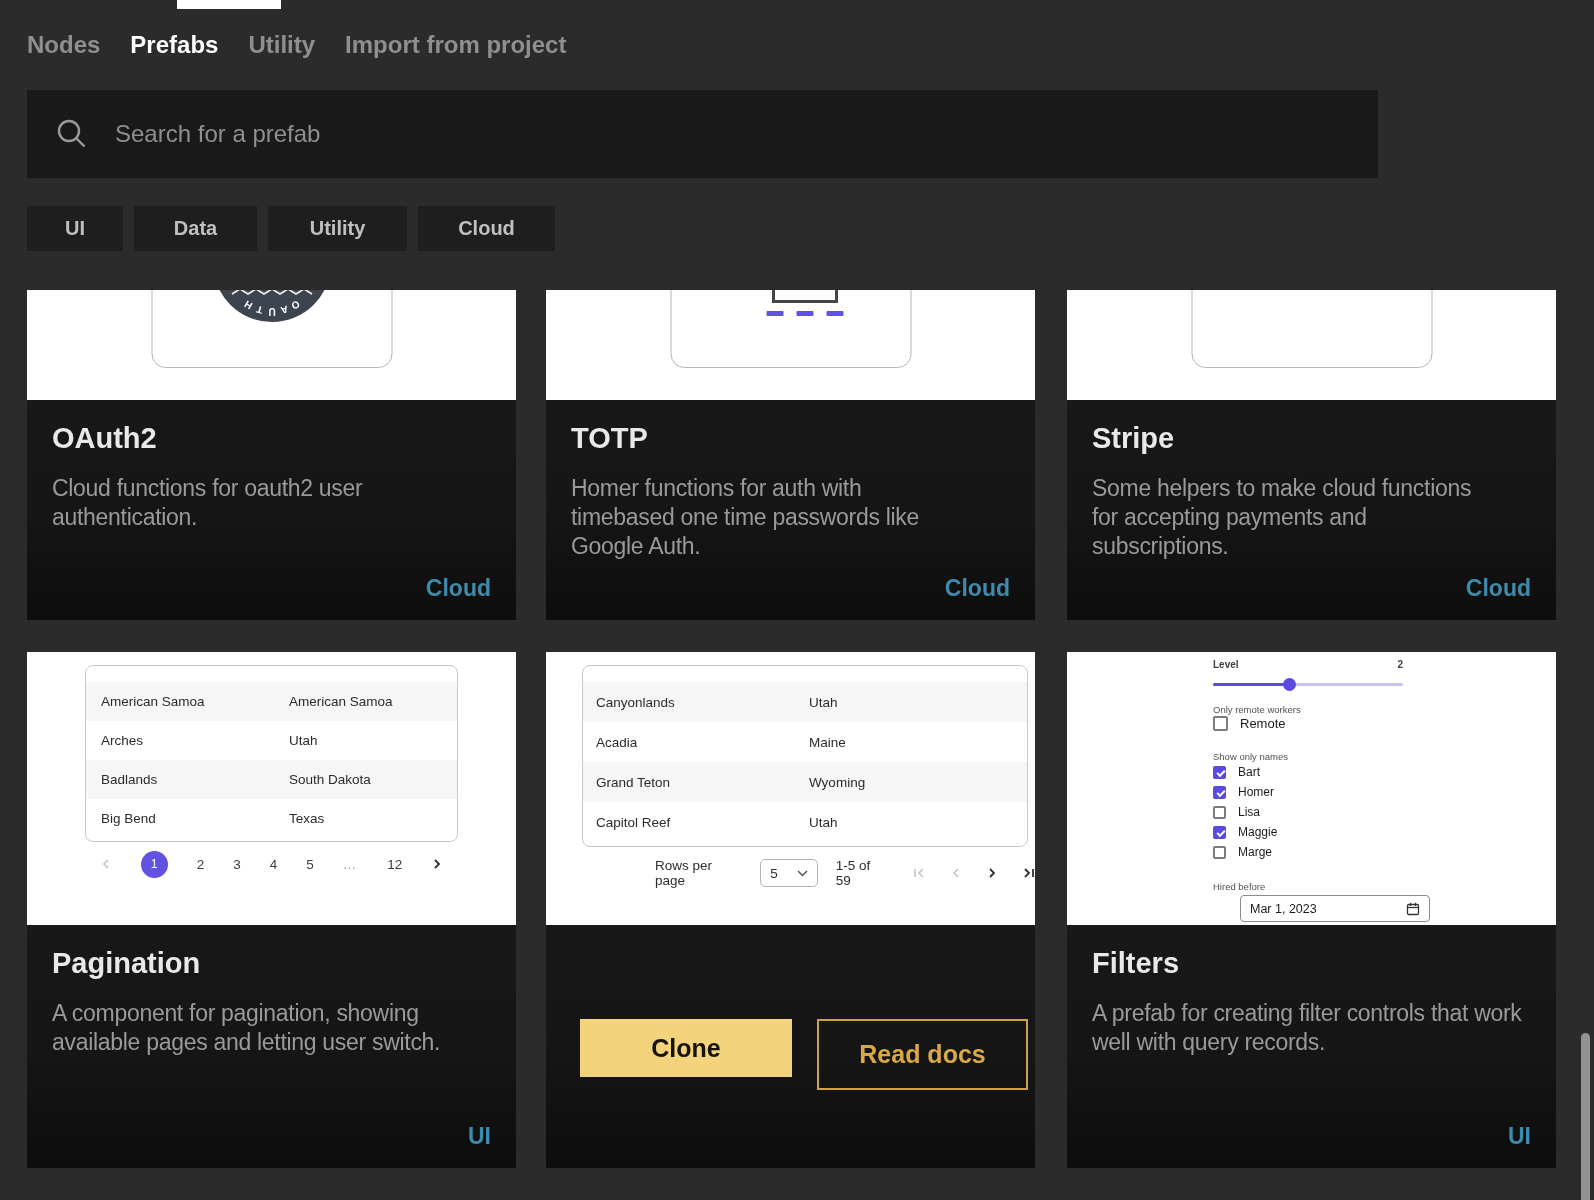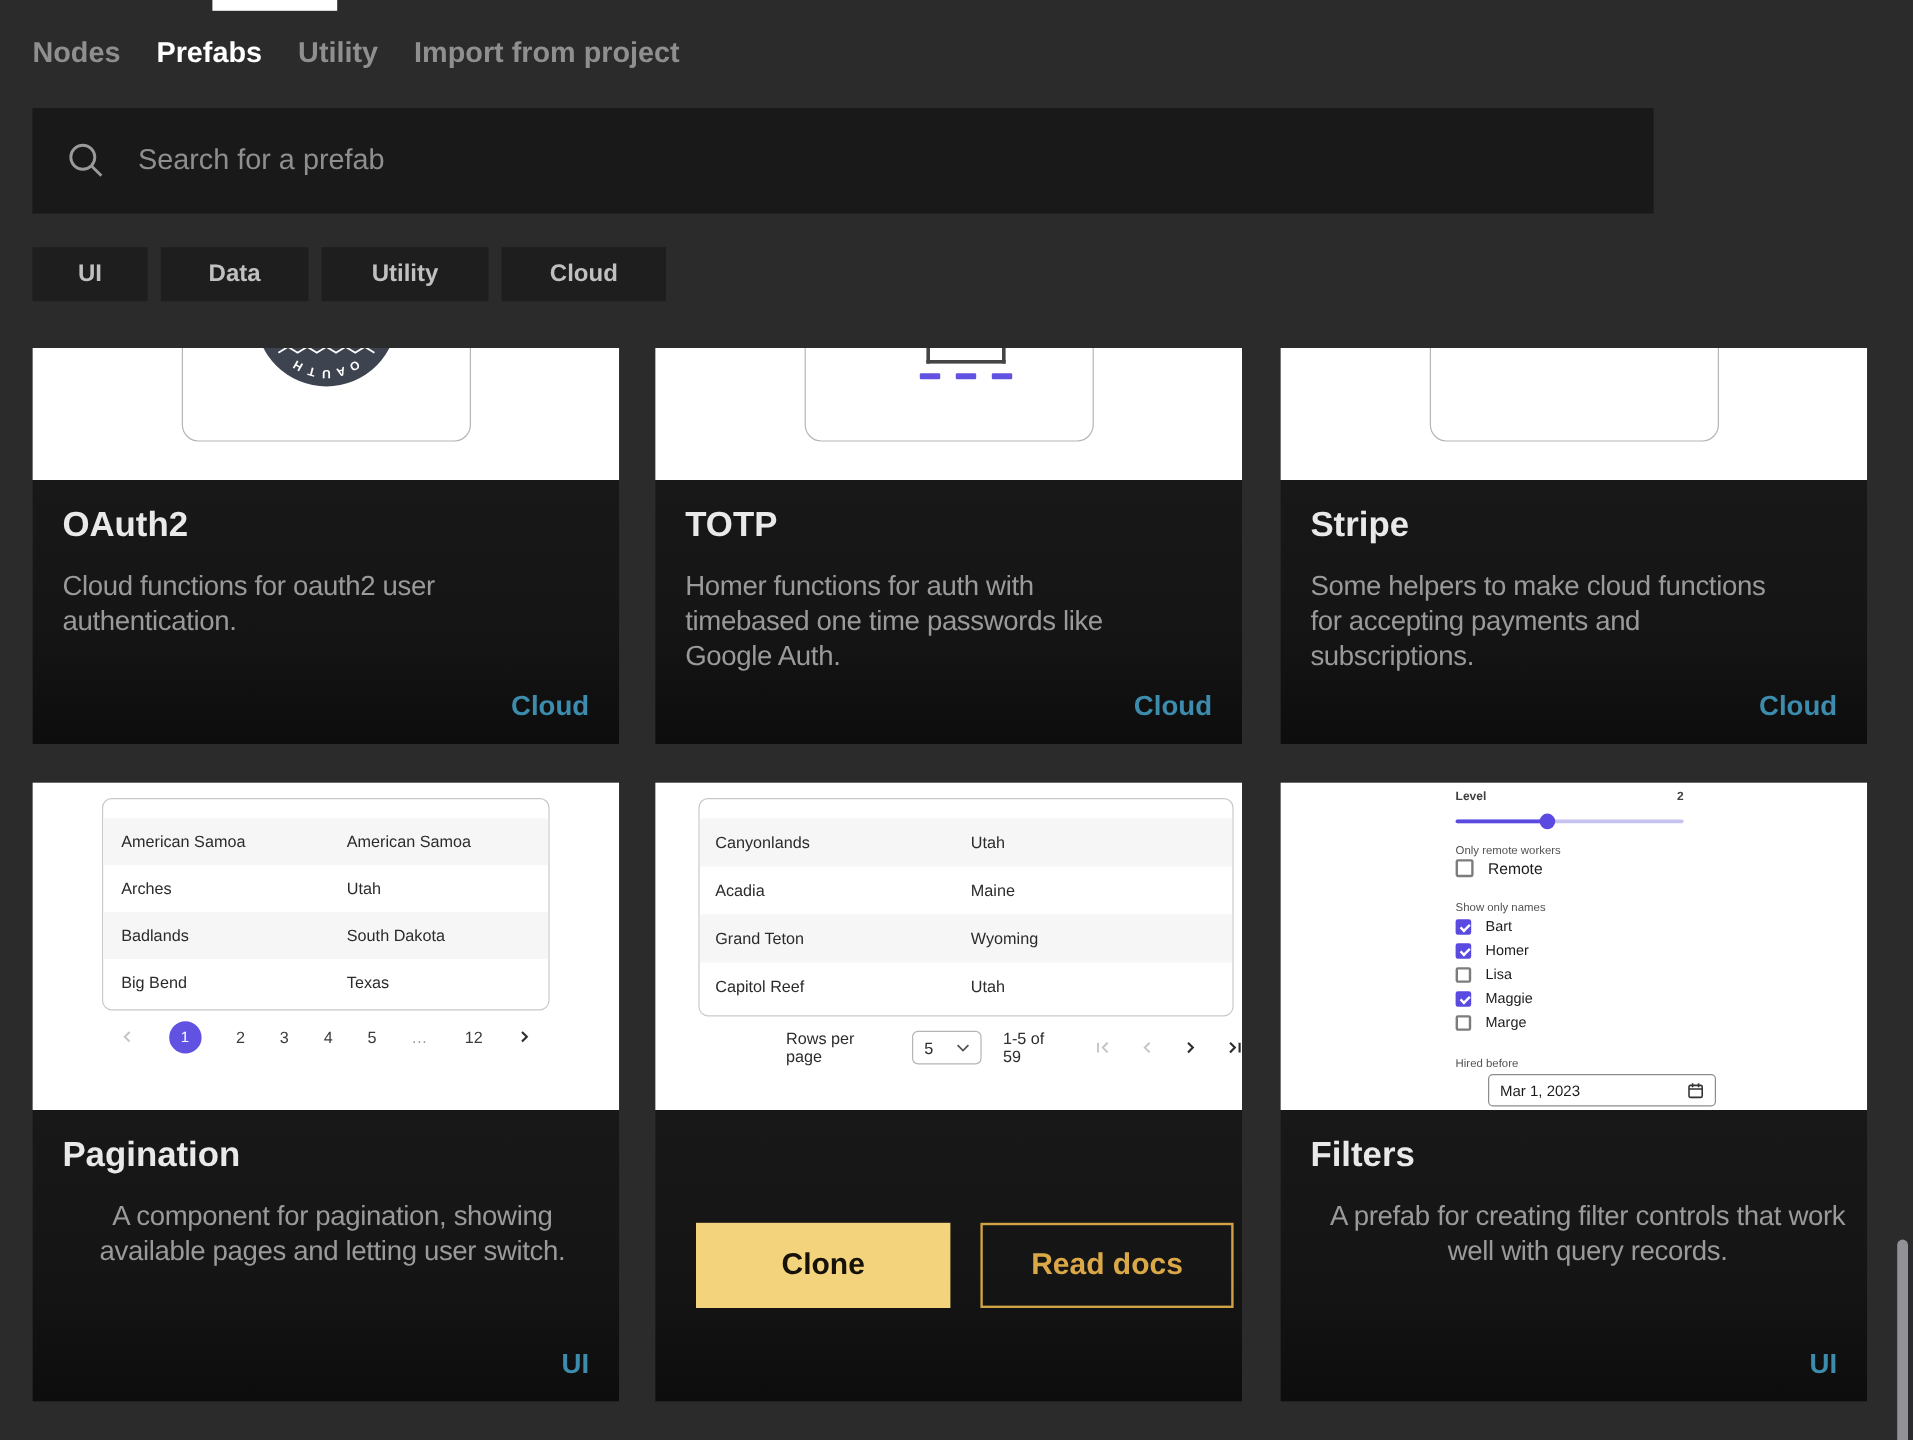--- a/index.html
+++ b/index.html
@@ -31,21 +31,21 @@
   .chip.w1{width:96px} .chip.w2{width:123px} .chip.w3{width:139px} .chip.w4{width:137px}
 
   
   .card { position:absolute; width:489px; overflow:hidden; cursor:pointer; }
   .card .preview { position:relative; background:#ffffff; overflow:hidden; }
   .row1 { top:290px; height:330px; }
   .row1 .preview { height:110px; }
   .row1 .info { height:220px; }
   .row2 { top:652px; height:516px; }
   .row2 .preview { height:273px; }
-  .row2 .info { height:243px;text-align:center; }
+  .row2 .info { height:243px; }
   .card .info { position:relative; background:linear-gradient(180deg,#181818 0%,#151515 55%,#0d0d0d 100%); }
   .title { position:absolute; left:25px; top:22px; font-size:29px; font-weight:700; color:#e9e9e9; }
   .desc  { position:absolute; left:25px; top:74px; font-size:23px; line-height:29px; color:#9a9a9a; letter-spacing:-0.3px; }
   .tag   { position:absolute; right:25px; bottom:18px; font-size:23px; font-weight:700; color:#3d8cad; }
 
   .inner-frame { position:absolute; left:50%; transform:translateX(-50%); top:-40px;
     width:241px; height:118px; border:1px solid #b5b5b5; border-radius:14px; background:#fff; }
 
   
   .oauth-wrap { position:absolute; left:50%; transform:translateX(-50%); top:0; width:124px; height:33px; overflow:hidden; }
@@ -97,21 +97,21 @@
   .cb { width:13px; height:13px; border:2px solid #7c7c7c; border-radius:2px; background:#fff; position:relative; flex:none; }
   .cb.big { width:15px; height:15px; }
   .cb.checked { background:#5b4ae0; border-color:#5b4ae0; }
   .cb.checked::after { content:""; position:absolute; left:2px; top:2.5px; width:6px; height:3px;
     border-left:2px solid #fff; border-bottom:2px solid #fff; transform:rotate(-45deg); }
   .date-field { position:absolute; left:0; top:243px; width:190px; height:27px; border:1.5px solid #8c8c8c;
     border-radius:4px; display:flex; align-items:center; justify-content:space-between; padding:0 9px;
     font-size:12.5px; color:#1c1c1c; background:#fff;margin-left:27px; }
 
   
-  .btn-clone { position:absolute; left:34px; top:94px; width:212px; height:71px; background:#f3d37b;
+  .btn-clone { position:absolute; left:34px; top:94px; width:212px; height:58px; background:#f3d37b;
     color:#171207; font-size:25px; font-weight:700; display:flex; align-items:center; justify-content:center; cursor:pointer; }
   .btn-docs { position:absolute; left:271px; top:94px; width:211px; height:71px; background:transparent;
     border:2px solid #cfa245; color:#dba847; font-size:25px; font-weight:700; display:flex; align-items:center;
     justify-content:center; cursor:pointer; }
 
   
   .scroll-thumb { position:absolute; right:4px; top:1033px; width:9px; height:175px; background:#919196; border-radius:5px; }
 </style>
 </head>
 <body>

